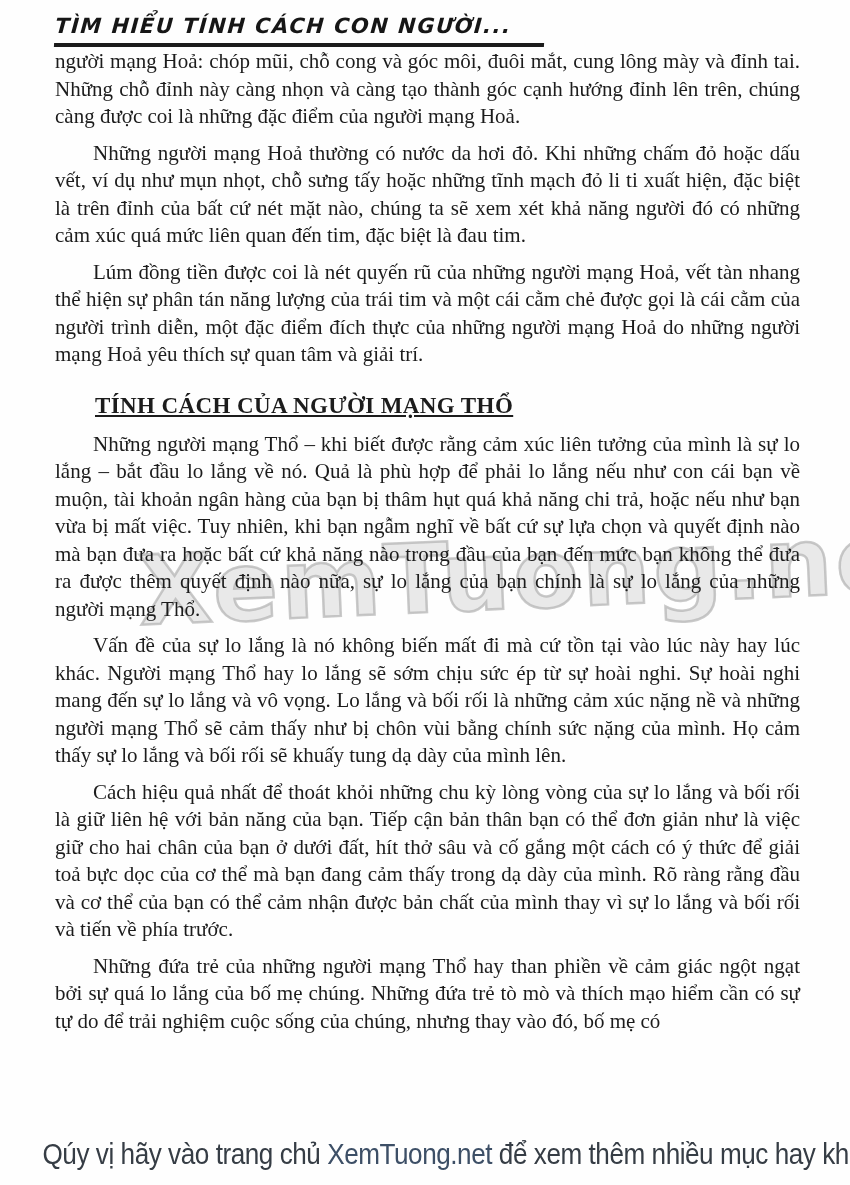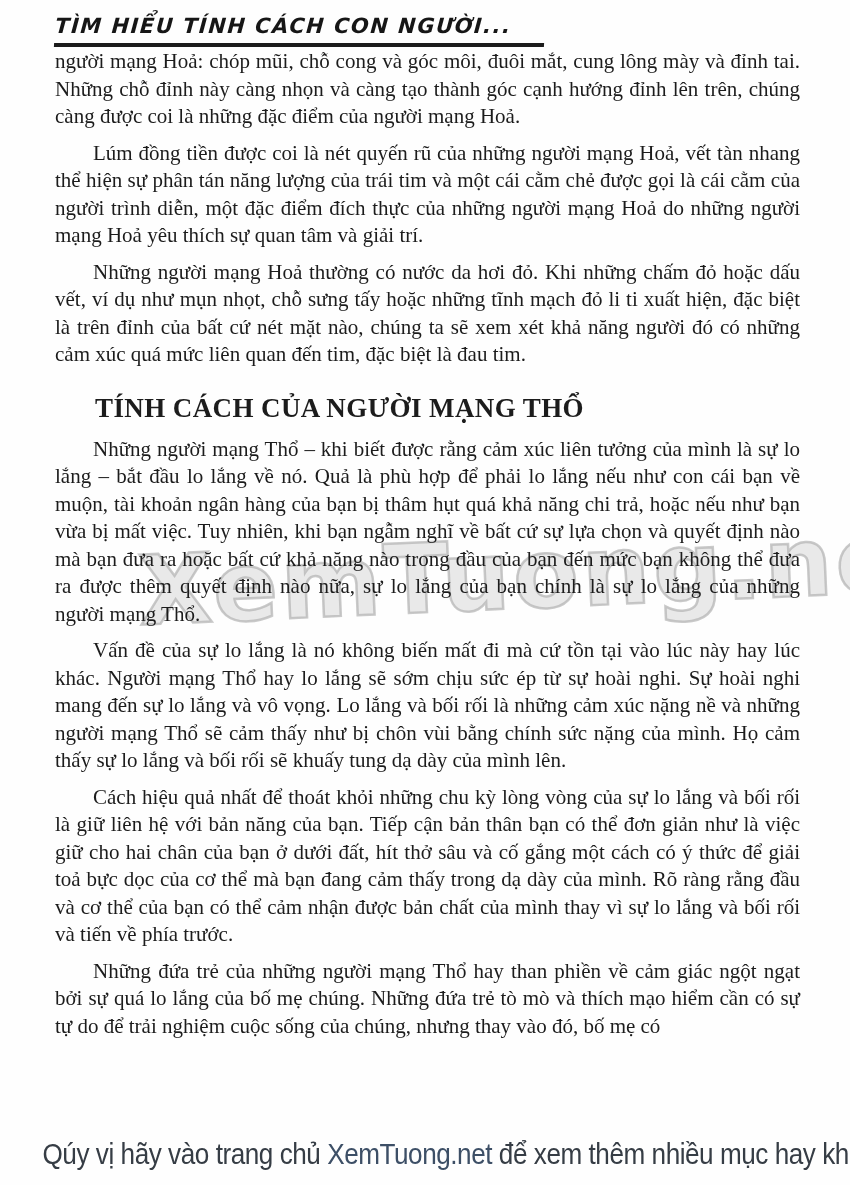--- a/index.html
+++ b/index.html
@@ -45,25 +45,26 @@
   }
   .para {
     font-size: 21px;
     line-height: 27.5px;
     text-align: justify;
     margin: 0 0 9px 0;
     text-indent: 38px;
   }
   .para.no-indent { text-indent: 0; }
   .section-heading {
-    font-size: 27px;
+    font-size: 23px;
     font-weight: bold;
     letter-spacing: 0.4px;
     margin: 24px 0 12px 0;
     padding-left: 40px;
+    text-decoration: underline;
   }
   .attributes-line {
     font-size: 21px;
     line-height: 29px;
     font-style: italic;
     text-align: justify;
     text-indent: 38px;
     margin: 0 0 10px 0;
   }
   .subsection-heading {
@@ -128,23 +129,23 @@
   <div class="running-head">
     <span class="hand">TÌM HIỂU TÍNH CÁCH CON NGƯỜI...</span>
   </div>
 
   <div class="watermark">XemTuong.net</div>
 
   <div class="column">
 
     <p class="para no-indent">người mạng Hoả: chóp mũi, chỗ cong và góc môi, đuôi mắt, cung lông mày và đỉnh tai. Những chỗ đỉnh này càng nhọn và càng tạo thành góc cạnh hướng đỉnh lên trên, chúng càng được coi là những đặc điểm của người mạng Hoả.</p>
 
+    <p class="para">Những người mạng Hoả thường có nước da hơi đỏ. Khi những chấm đỏ hoặc dấu vết, ví dụ như mụn nhọt, chỗ sưng tấy hoặc những tĩnh mạch đỏ li ti xuất hiện, đặc biệt là trên đỉnh của bất cứ nét mặt nào, chúng ta sẽ xem xét khả năng người đó có những cảm xúc quá mức liên quan đến tim, đặc biệt là đau tim.</p>
+
     <p class="para">Lúm đồng tiền được coi là nét quyến rũ của những người mạng Hoả, vết tàn nhang thể hiện sự phân tán năng lượng của trái tim và một cái cằm chẻ được gọi là cái cằm của người trình diễn, một đặc điểm đích thực của những người mạng Hoả do những người mạng Hoả yêu thích sự quan tâm và giải trí.</p>
-
-    <p class="para">Những người mạng Hoả thường có nước da hơi đỏ. Khi những chấm đỏ hoặc dấu vết, ví dụ như mụn nhọt, chỗ sưng tấy hoặc những tĩnh mạch đỏ li ti xuất hiện, đặc biệt là trên đỉnh của bất cứ nét mặt nào, chúng ta sẽ xem xét khả năng người đó có những cảm xúc quá mức liên quan đến tim, đặc biệt là đau tim.</p>
 
     <div class="section-heading">TÍNH CÁCH CỦA NGƯỜI MẠNG THỔ</div>
 
 
 
     <p class="para">Những người mạng Thổ – khi biết được rằng cảm xúc liên tưởng của mình là sự lo lắng – bắt đầu lo lắng về nó. Quả là phù hợp để phải lo lắng nếu như con cái bạn về muộn, tài khoản ngân hàng của bạn bị thâm hụt quá khả năng chi trả, hoặc nếu như bạn vừa bị mất việc. Tuy nhiên, khi bạn ngẫm nghĩ về bất cứ sự lựa chọn và quyết định nào mà bạn đưa ra hoặc bất cứ khả năng nào trong đầu của bạn đến mức bạn không thể đưa ra được thêm quyết định nào nữa, sự lo lắng của bạn chính là sự lo lắng của những người mạng Thổ.</p>
 
     <p class="para">Vấn đề của sự lo lắng là nó không biến mất đi mà cứ tồn tại vào lúc này hay lúc khác. Người mạng Thổ hay lo lắng sẽ sớm chịu sức ép từ sự hoài nghi. Sự hoài nghi mang đến sự lo lắng và vô vọng. Lo lắng và bối rối là những cảm xúc nặng nề và những người mạng Thổ sẽ cảm thấy như bị chôn vùi bằng chính sức nặng của mình. Họ cảm thấy sự lo lắng và bối rối sẽ khuấy tung dạ dày của mình lên.</p>
 
     <p class="para">Cách hiệu quả nhất để thoát khỏi những chu kỳ lòng vòng của sự lo lắng và bối rối là giữ liên hệ với bản năng của bạn. Tiếp cận bản thân bạn có thể đơn giản như là việc giữ cho hai chân của bạn ở dưới đất, hít thở sâu và cố gắng một cách có ý thức để giải toả bực dọc của cơ thể mà bạn đang cảm thấy trong dạ dày của mình. Rõ ràng rằng đầu và cơ thể của bạn có thể cảm nhận được bản chất của mình thay vì sự lo lắng và bối rối và tiến về phía trước.</p>

